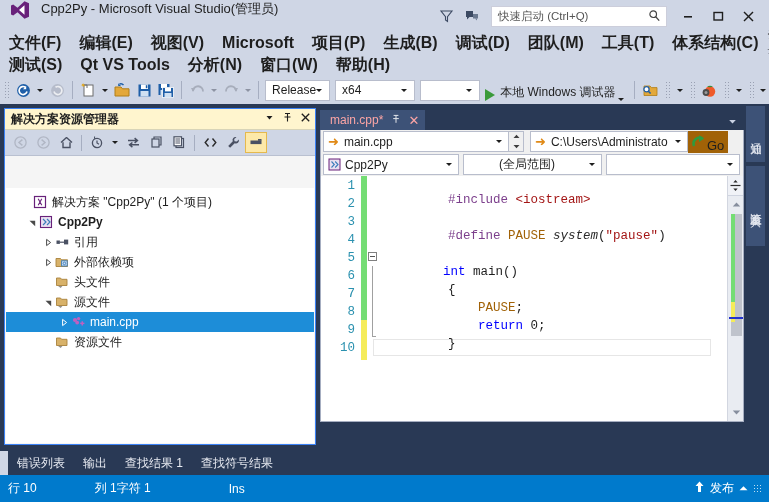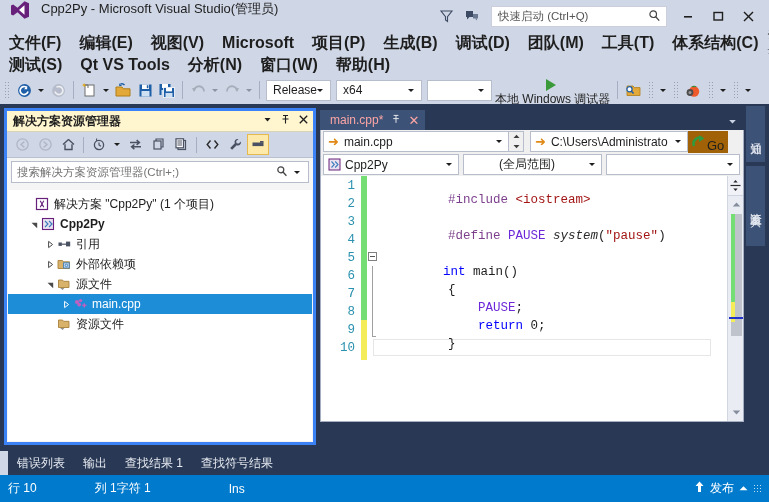--- a/index.html
+++ b/index.html
@@ -40,29 +40,29 @@
          background-image:radial-gradient(#6d7489 40%, transparent 41%);
          background-size:3px 3px; }
   .tbtn{ height:22px; min-width:22px; display:flex; align-items:center; justify-content:center; padding:0 1px; }
   .tsep{ width:1px; height:18px; background:#a6aec1; margin:0 4px; }
   .caret{ width:0;height:0;border-left:3px solid transparent;border-right:3px solid transparent;border-top:3.5px solid #1e1e1e; margin:0 3px; }
   .caret.dim{ border-top-color:#8d93a3; }
   .combo{ height:21px; background:#fff; border:1px solid #b8bdcc; display:flex; align-items:center; padding:0 4px 0 6px; font-size:12px; color:#1e1e1e; }
   .combo .caret{ margin-left:auto; }
   .combo.release{ width:65px; margin-left:2px;}
   .combo.platform{ width:86px; margin-left:5px;}
-  .runbtn{ display:flex; align-items:center; height:22px; padding:0 3px;flex-direction:column; }
+  .runbtn{ display:flex; align-items:flex-end; height:22px; padding:0 3px; }
   .play{ width:0;height:0;border-top:6px solid transparent;border-bottom:6px solid transparent;border-left:10px solid #3a9a3a; margin:0 5px 0 2px;}
   .runbtn span{ font-size:12px; color:#1e1e1e; white-space:nowrap; }
 
   
   .workspace{ position:absolute; left:0; top:104px; width:769px; height:347px; background:#293955; }
 
   
-  .solex{ position:absolute; left:4px; top:108px; width:312px; height:337px; background:#f5f5f5; border:3px solid #3b82f6; }
+  .solex{ position:absolute; left:4px; top:108px; width:312px; height:337px; background:#f5f5f5; border:1px solid #3b82f6; }
   .solex-title{ height:21px; background:#fff5ce; display:flex; align-items:center; border-bottom:1px solid #d8d4b8;}
   .solex-title .t{ font-size:12px; color:#1e1e1e; font-weight:600; padding-left:6px; }
   .solex-title .acts{ margin-left:auto; display:flex; align-items:center; padding-right:4px; gap:7px;}
   .solex-tools{ height:26px; background:#cfd6e5; display:flex; align-items:center; padding-left:4px; gap:1px; border-bottom:1px solid #b9c0d0;}
   .stbtn{ width:22px; height:21px; display:flex; align-items:center; justify-content:center; }
   .stbtn.on{ background:#fde9a9; border:1px solid #e5b94e; }
   .ssep{ width:1px; height:16px; background:#a6aec1; margin:0 3px; }
   .solex-search{ height:22px; margin:3px 4px; background:#fff; border:1px solid #b8bdcc; display:flex; align-items:center; }
   .solex-search input{ border:0; outline:0; font-size:11.5px; color:#6d6d6d; background:transparent; padding-left:5px; width:258px; font-family:inherit;}
   .tree{ background:#fff; position:absolute; left:1px; right:1px; top:79px; bottom:1px; padding-top:4px; overflow:hidden; }
@@ -89,21 +89,21 @@
   .arrow-or{ color:#e08a17; font-size:13px; margin-right:5px; font-weight:bold; }
 
   .codearea{ position:relative; background:#fff; border:1px solid #a6aec1; border-top:0; height:246px; overflow:hidden;}
   .gutter-num{ position:absolute; left:0; top:0; width:38px; height:100%; }
   .ln{ position:absolute; right:4px; font-size:12.5px; color:#2b91af; font-family:"Liberation Mono","DejaVu Sans Mono",monospace; }
   .savebar{ position:absolute; left:40px; top:0; width:6px; }
   .savebar i{ position:absolute; left:0; width:6px; display:block; }
   .code{ position:absolute; left:52px; top:0; right:30px; font-family:"Liberation Mono","DejaVu Sans Mono",monospace; font-size:12.5px; }
   .cl{ position:absolute; white-space:pre; }
   .kw{ color:#0000ff; } .pp{ color:#7c3f8c; } .str{ color:#a31515; }
-  .mac{ color:#6d28d9; } .it{ color:#2b2b2b; font-style:italic; }
+  .mac{ color:#a16207; } .it{ color:#2b2b2b; font-style:italic; }
   .pun{ color:#1e1e1e; }
   .foldbox{ position:absolute; left:47px; width:9px; height:9px; border:1px solid #808080; background:#fff; }
   .foldbox:after{ content:""; position:absolute; left:1px; top:3px; width:5px; height:1px; background:#555; }
   .foldline{ position:absolute; left:51px; width:1px; background:#a0a0a0; }
   .foldfoot{ position:absolute; width:4px; height:1px; background:#a0a0a0; }
   .curline{ position:absolute; left:52px; right:32px; height:17px; border:1px solid #e6e6e6; }
   .vscroll{ position:absolute; right:0; top:0; width:16px; height:100%; background:#e9ecf2; border-left:1px solid #d2d6e0;}
   .vs-top{ height:20px; border-bottom:1px solid #cfd4e0; display:flex; align-items:center; justify-content:center; background:#f0f2f7;}
   .sarrow{ height:14px; display:flex; align-items:center; justify-content:center; }
   .thumb{ position:absolute; left:3px; top:38px; width:11px; height:122px; background:#bfc3cc; }
@@ -414,32 +414,20 @@
             <path d="M10.5 2.2 A3 3 0 0 0 6.8 6.3 L2.2 10.9 L4.1 12.8 L8.7 8.2 A3 3 0 0 0 12.8 4.5 L10.8 6.5 L8.5 6.2 L8.2 3.9 Z" fill="#4a5163"></path>
           </svg>
       </span>
       <span class="stbtn on">
         <svg width="15" height="13" viewBox="0 0 15 13">
             <rect x="1.5" y="4.5" width="11" height="3.6" fill="#4a5163"></rect>
             <rect x="9" y="3" width="3.5" height="1.8" fill="#4a5163"></rect>
           </svg>
       </span>
     </div>
-    <div class="solex-search">
-      <input placeholder="搜索解决方案资源管理器(Ctrl+;)" style="">
-      <span style="margin-left:auto;margin-right:5px;display:flex;align-items:center;gap:3px;">
-        <span>
-          <svg width="12" height="12" viewBox="0 0 12 12">
-              <circle cx="4.8" cy="4.8" r="3" fill="none" stroke="#444" stroke-width="1.2"></circle>
-              <line x1="7" y1="7" x2="10.4" y2="10.8" stroke="#444" stroke-width="1.3"></line>
-            </svg>
-        </span>
-        <span class="caret"></span>
-      </span>
-    </div>
 
     <div class="tree">
 
       <div class="node" style="padding-left:14px;">
         <span class="exp"></span>
         <span class="nicon">
           <svg width="14" height="14" viewBox="0 0 14 14">
               <rect x="1.5" y="1.5" width="11" height="11" fill="#fff" stroke="#68217a" stroke-width="1.2"></rect>
               <path d="M5.2 3.8 L7 7 L5.2 10.2 M8.8 3.8 L7 7 L8.8 10.2" stroke="#68217a" stroke-width="1.1" fill="none"></path>
             </svg>
@@ -487,20 +475,30 @@
         <span class="nicon">
           <svg width="14" height="14" viewBox="0 0 14 14">
               <path d="M1 3.5 H5.5 L6.6 4.8 H12.5 V11.5 H1 Z" fill="#d8b26a" stroke="#a9823c" stroke-width=".9"></path>
               <rect x="6.6" y="5.8" width="5.6" height="5.2" fill="#cfe0f2" stroke="#3b7dbb" stroke-width=".9"></rect>
               <circle cx="9.4" cy="8.4" r="1.3" fill="none" stroke="#3b7dbb" stroke-width=".9"></circle>
             </svg>
         </span>
         <span>外部依赖项</span>
       </div>
 
+      <div class="node" style="padding-left:36px;">
+        <span class="exp"></span>
+        <span class="nicon">
+          <svg width="14" height="14" viewBox="0 0 14 14">
+              <path d="M1.5 3 H5.5 L6.6 4.3 H12 V10.5 H1.5 Z" fill="#d8b26a" stroke="#a9823c" stroke-width=".9"></path>
+              <path d="M3 11.2 H7.4 L5.7 12.8 Z" fill="#6d6d6d"></path>
+            </svg>
+        </span>
+        <span>头文件</span>
+      </div>
 
       <div class="node" style="padding-left:36px;">
         <span class="exp">
           <svg width="9" height="9" viewBox="0 0 9 9">
               <path d="M1.5 2.8 L7.2 2.8 L7.2 8.2 Z" fill="#4a4a4a"></path>
             </svg>
         </span>
         <span class="nicon">
           <svg width="14" height="14" viewBox="0 0 14 14">
               <path d="M1.5 3 H5.5 L6.6 4.3 H12 V10.5 H1.5 Z" fill="#d8b26a" stroke="#a9823c" stroke-width=".9"></path>

